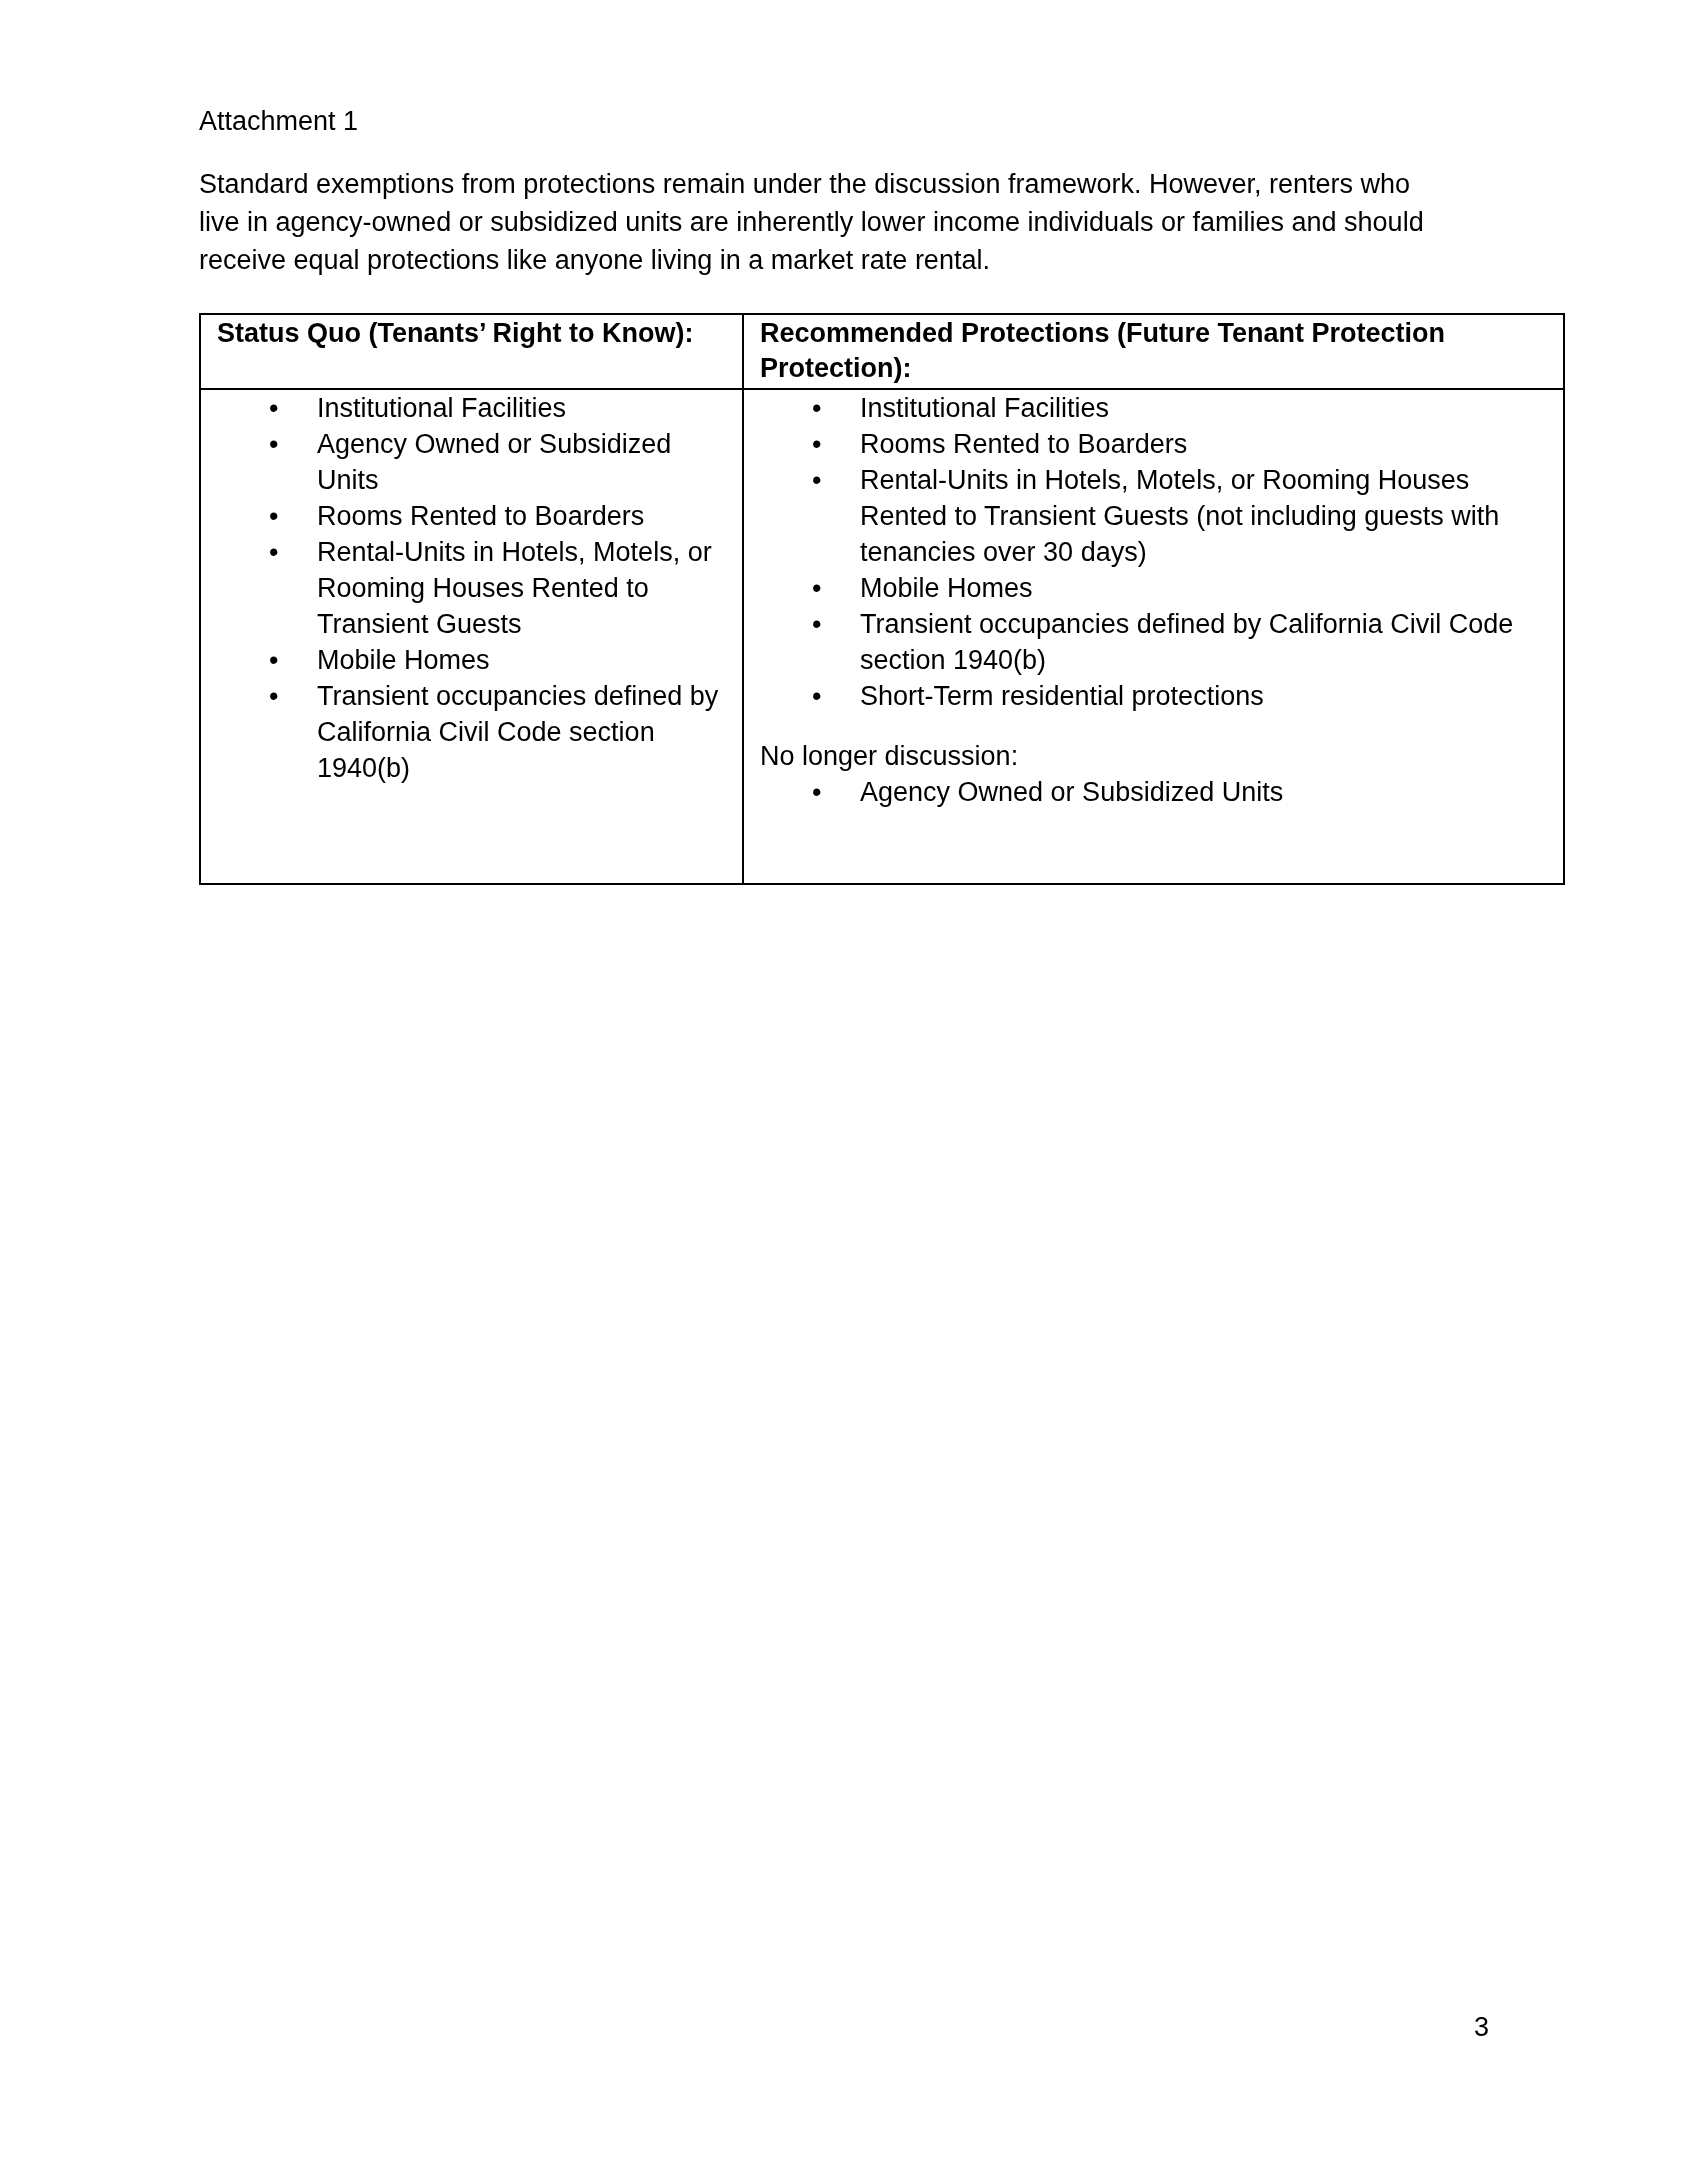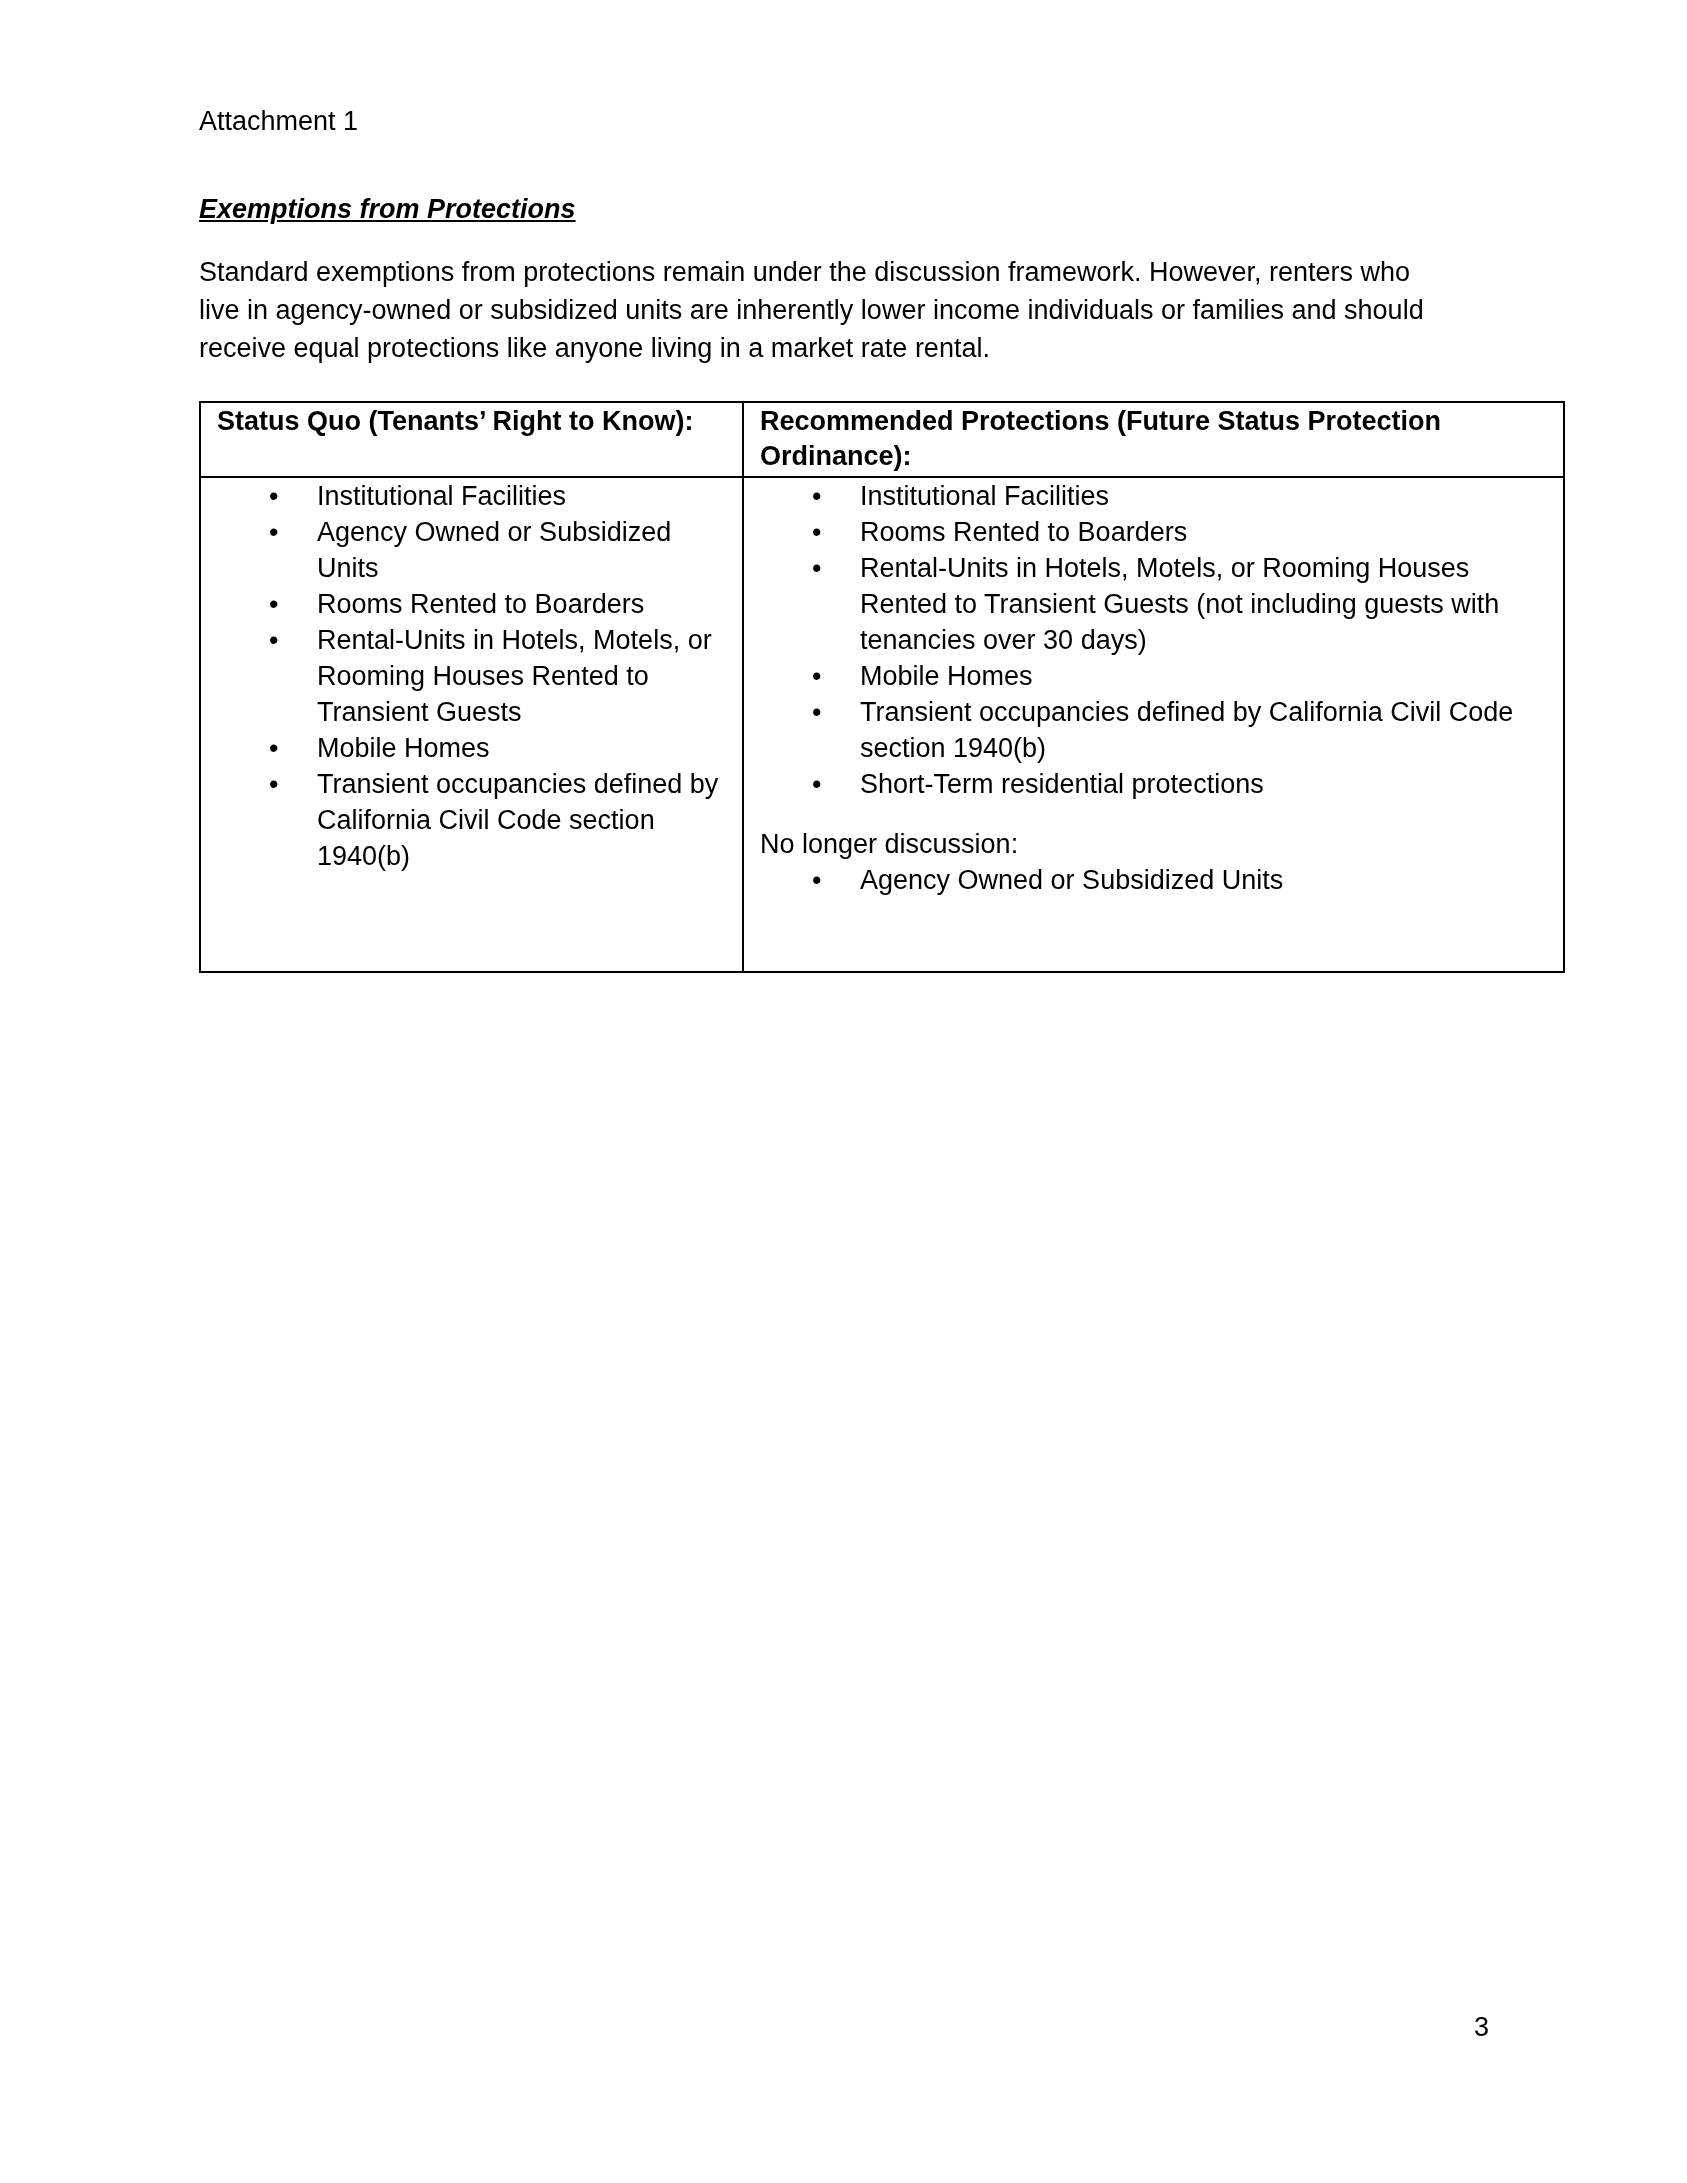--- a/index.html
+++ b/index.html
@@ -94,33 +94,32 @@
   }
 </style>
 </head>
 <body>
 
 <div class="page">
   <div class="content">
 
     <p class="attachment">Attachment 1</p>
 
-    <h2 class="section-title">Exemptions from Protections</h2>
 
     <p class="intro">Standard exemptions from protections remain under the discussion framework. However, renters who live in agency-owned or subsidized units are inherently lower income individuals or families and should receive equal protections like anyone living in a market rate rental.</p>
 
     <table class="extable">
       <colgroup>
         <col class="col-left">
         <col class="col-right">
       </colgroup>
       <thead>
         <tr>
           <th>Status Quo (Tenants’ Right to Know):</th>
-          <th>Recommended Protections (Future Status Protection Ordinance):</th>
+          <th>Recommended Protections (Future Tenant Protection Protection):</th>
         </tr>
       </thead>
       <tbody>
         <tr>
           <td>
             <ul class="bullets">
               <li><span class="bullet">•</span><span>Institutional Facilities</span></li>
               <li><span class="bullet">•</span><span>Agency Owned or Subsidized Units</span></li>
               <li><span class="bullet">•</span><span>Rooms Rented to Boarders</span></li>
               <li><span class="bullet">•</span><span>Rental-Units in Hotels, Motels, or Rooming Houses Rented to Transient Guests</span></li>

